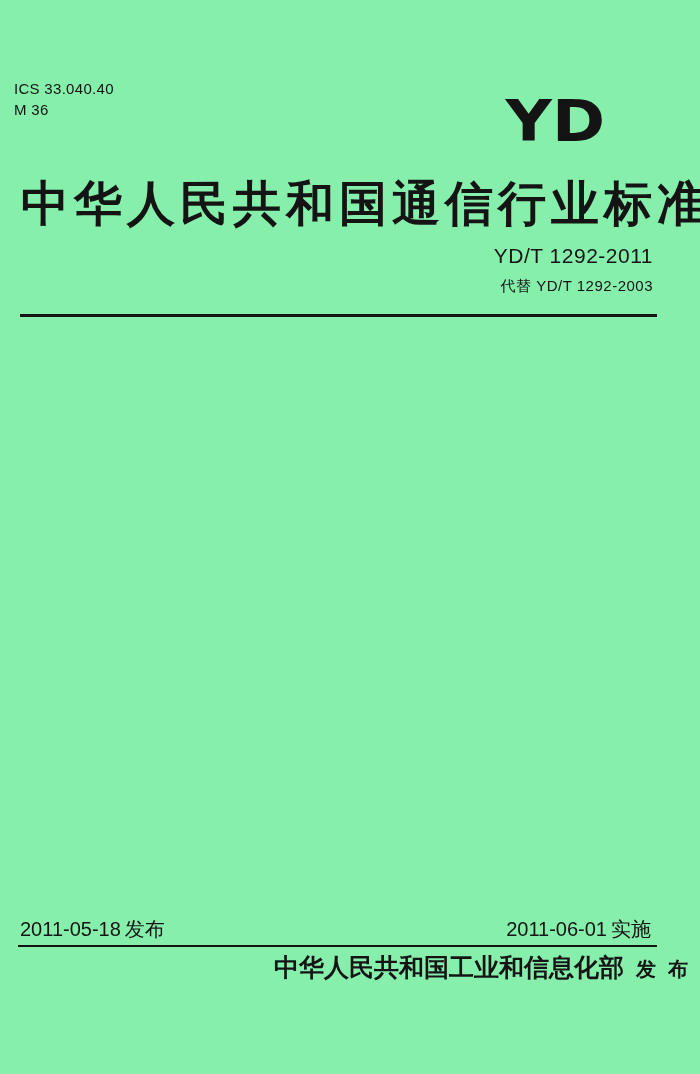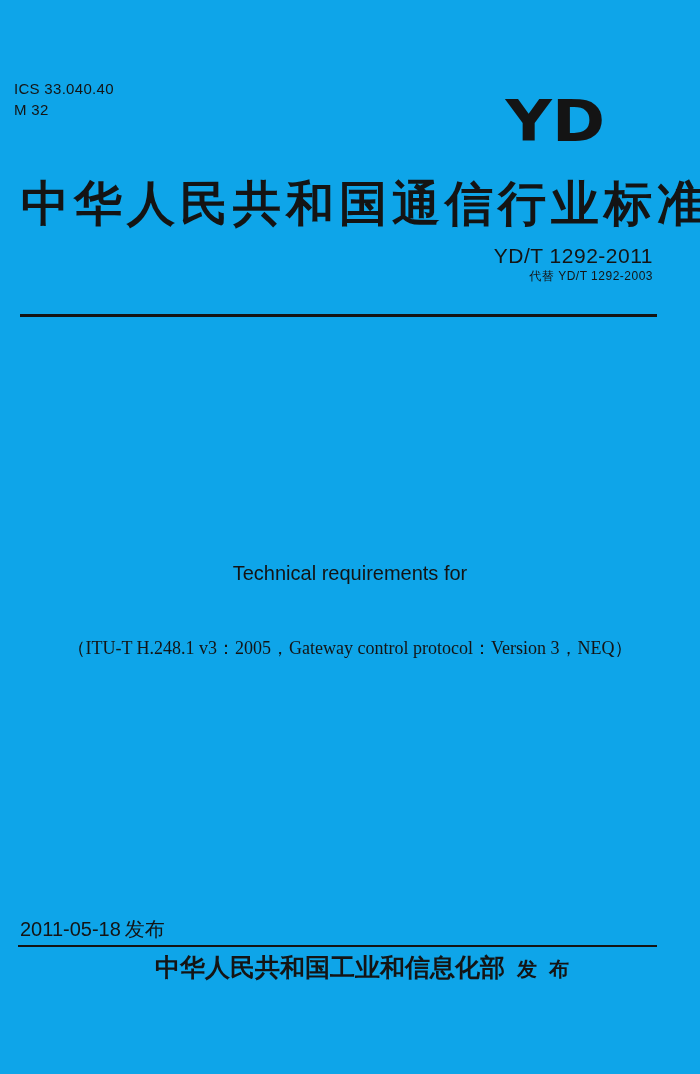--- a/index.html
+++ b/index.html
@@ -4,21 +4,21 @@
 <style>
   html, body {
     margin: 0;
     padding: 0;
     background: #ffffff;
   }
   .page {
     position: relative;
     width: 700px;
     height: 1074px;
-    background: #0ea5e9;
+    background: #86efac;
     color: #141414;
     font-family: "Liberation Sans", sans-serif;
     overflow: hidden;
   }
   
   .ics-block {
     position: absolute;
     left: 14px;
     top: 78px;
     font-size: 15px;
@@ -56,21 +56,22 @@
     position: absolute;
     right: 47px;
     top: 244px;
     text-align: right;
   }
   .std-number {
     font-size: 21px;
     letter-spacing: 0.5px;
   }
   .std-supersedes {
-    font-size: 12px;
+    margin-top: 9px;
+    font-size: 15px;
     letter-spacing: 0.5px;
   }
   .rule-thick {
     position: absolute;
     left: 20px;
     width: 637px;
     top: 314px;
     height: 3px;
     background: #141414;
   }
@@ -122,65 +123,66 @@
     width: 639px;
     top: 945px;
     height: 2px;
     background: #141414;
   }
   .footer-publisher {
     position: absolute;
     left: 0;
     right: 0;
     top: 951px;
-    text-align: center;
+    text-align: right;
     font-family: "Liberation Serif", serif;
     font-weight: bold;
     font-size: 25px;
     white-space: nowrap;
     margin-left: 36px;
   }
   .publish-label {
     font-size: 20px;
     letter-spacing: 12px;
     margin-left: 12px;
     font-family: "Liberation Sans", sans-serif;
   }
 </style>
 </head>
 <body>
 
 <div class="page">
 
   <div class="ics-block">
     <div>ICS 33.040.40</div>
-    <div>M 32</div>
+    <div>M 36</div>
   </div>
 
   <div class="yd-logo">YD</div>
 
   <div class="masthead-title">中华人民共和国通信行业标准</div>
 
   <div class="std-number-block">
     <div class="std-number">YD/T 1292-2011</div>
     <div class="std-supersedes">代替 YD/T 1292-2003</div>
   </div>
 
   <div class="rule-thick"></div>
 
 
   <div class="doc-title-en">
-    <div>Technical requirements for</div>
   </div>
 
-  <div class="doc-reference">（ITU-T H.248.1 v3：2005，Gateway control protocol：Version 3，NEQ）</div>
 
   <div class="footer-dates">
     <div class="date-item">
       <span>2011-05-18</span><span>发布</span>
+    </div>
+    <div class="date-item">
+      <span>2011-06-01</span><span>实施</span>
     </div>
   </div>
 
   <div class="rule-thin"></div>
 
   <div class="footer-publisher">
     <span>中华人民共和国工业和信息化部</span><span class="publish-label">发布</span>
   </div>
 
 </div>

